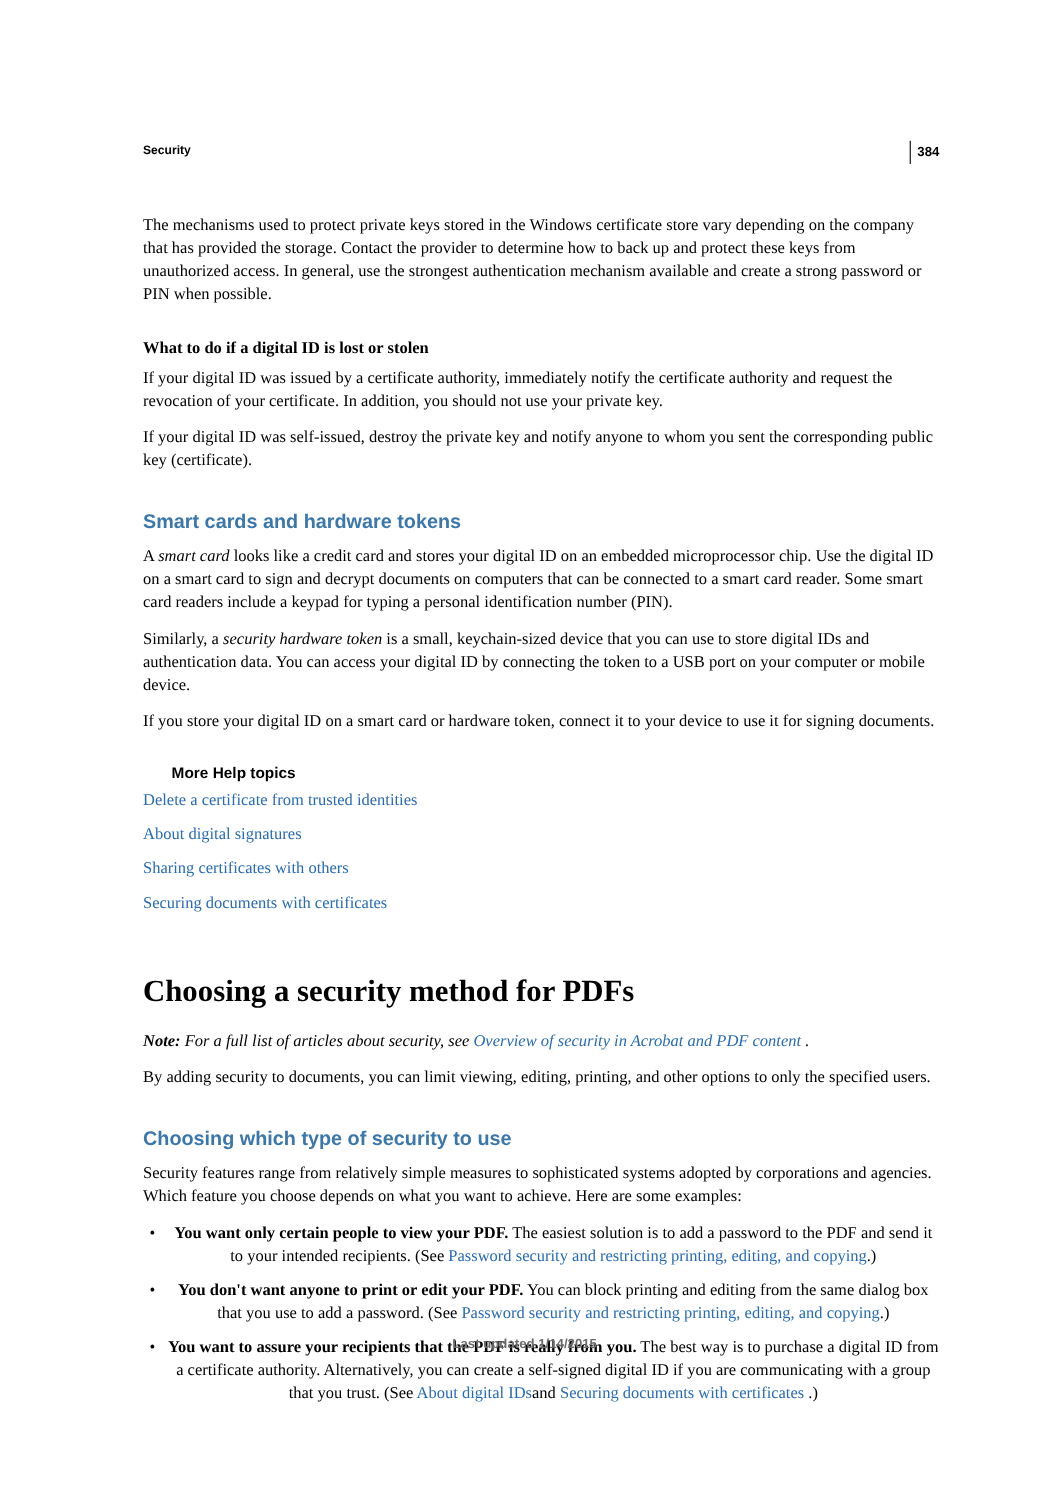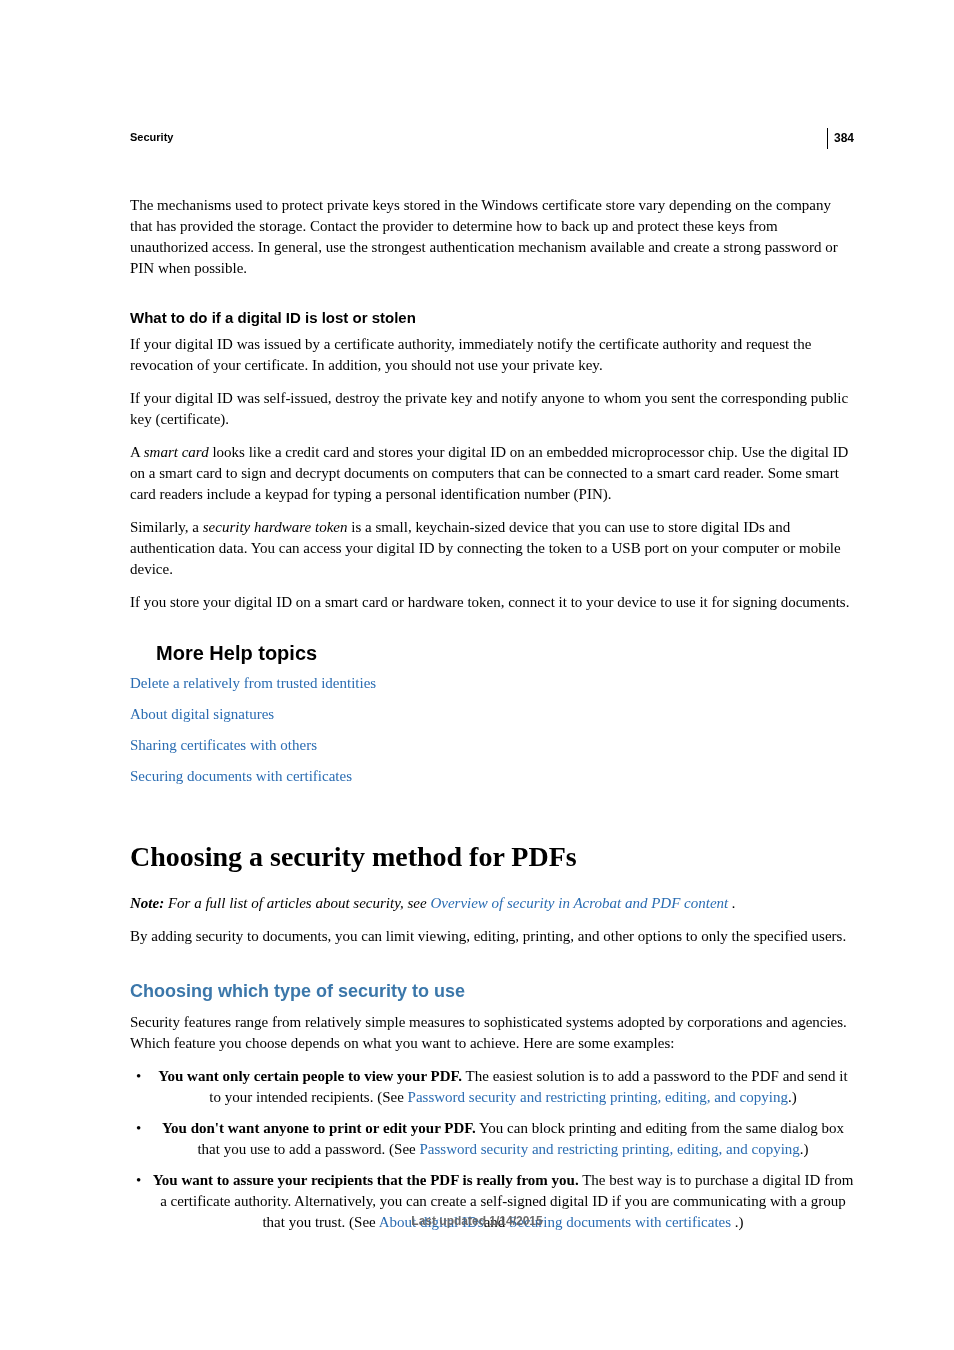--- a/index.html
+++ b/index.html
@@ -34,41 +34,41 @@
     font-family: "Myriad Pro", "Helvetica Neue", Arial, sans-serif;
     font-size: 11px;
     font-weight: bold;
     margin-bottom: 50px;
   }
   p {
     margin: 0 0 12px 0;
     text-align: left;
   }
   h3 {
-    font-family: Liberation Sans, sans-serif;
+    font-family: Liberation Serif, serif;
     font-size: 15px;
     font-weight: bold;
     margin: 28px 0 6px 0;
   }
   h2 {
     font-family: "Myriad Pro", "Helvetica Neue", Arial, sans-serif;
     font-size: 18px;
     font-weight: bold;
     color: #3b77aa;
     margin: 32px 0 8px 0;
   }
   h1 {
     font-family: Liberation Serif, serif;
     font-size: 28px;
     font-weight: bold;
     margin: 50px 0 16px 0;
   }
   h4 {
     font-family: "Myriad Pro", "Helvetica Neue", Arial, sans-serif;
-    font-size: 20px;
+    font-size: 14px;
     font-weight: bold;
     margin: 26px 0 6px 0;
     padding-left: 26px;
   }
   a {
     color: #2a6cb2;
     text-decoration: none;
   }
   .link-block p {
     margin: 0 0 10px 0;
@@ -122,31 +122,32 @@
   <div class="page-number">384</div>
 
   <div class="section-heading">Security</div>
 
   <p>The mechanisms used to protect private keys stored in the Windows certificate store vary depending on the company that has provided the storage. Contact the provider to determine how to back up and protect these keys from unauthorized access. In general, use the strongest authentication mechanism available and create a strong password or PIN when possible.</p>
 
   <h3>What to do if a digital ID is lost or stolen</h3>
   <p>If your digital ID was issued by a certificate authority, immediately notify the certificate authority and request the revocation of your certificate. In addition, you should not use your private key.</p>
   <p>If your digital ID was self-issued, destroy the private key and notify anyone to whom you sent the corresponding public key (certificate).</p>
 
+  <h2>Smart cards and hardware tokens</h2>
   <p>
     <span>A </span><em>smart card</em><span> looks like a credit card and stores your digital ID on an embedded microprocessor chip. Use the digital ID on a smart card to sign and decrypt documents on computers that can be connected to a smart card reader. Some smart card readers include a keypad for typing a personal identification number (PIN).</span>
   </p>
   <p>
     <span>Similarly, a </span><em>security hardware token</em><span> is a small, keychain-sized device that you can use to store digital IDs and authentication data. You can access your digital ID by connecting the token to a USB port on your computer or mobile device.</span>
   </p>
   <p>If you store your digital ID on a smart card or hardware token, connect it to your device to use it for signing documents.</p>
 
   <h4>More Help topics</h4>
   <div class="link-block">
-    <p><a href="#">Delete a relatively from trusted identities</a></p>
+    <p><a href="#">Delete a certificate from trusted identities</a></p>
     <p><a href="#">About digital signatures</a></p>
     <p><a href="#">Sharing certificates with others</a></p>
     <p><a href="#">Securing documents with certificates</a></p>
   </div>
 
   <h1>Choosing a security method for PDFs</h1>
 
   <p class="note">
     <span class="nlabel">Note:</span><span> For a full list of articles about security, see </span><a href="#">Overview of security in Acrobat and PDF content</a><span> .</span>
   </p>

